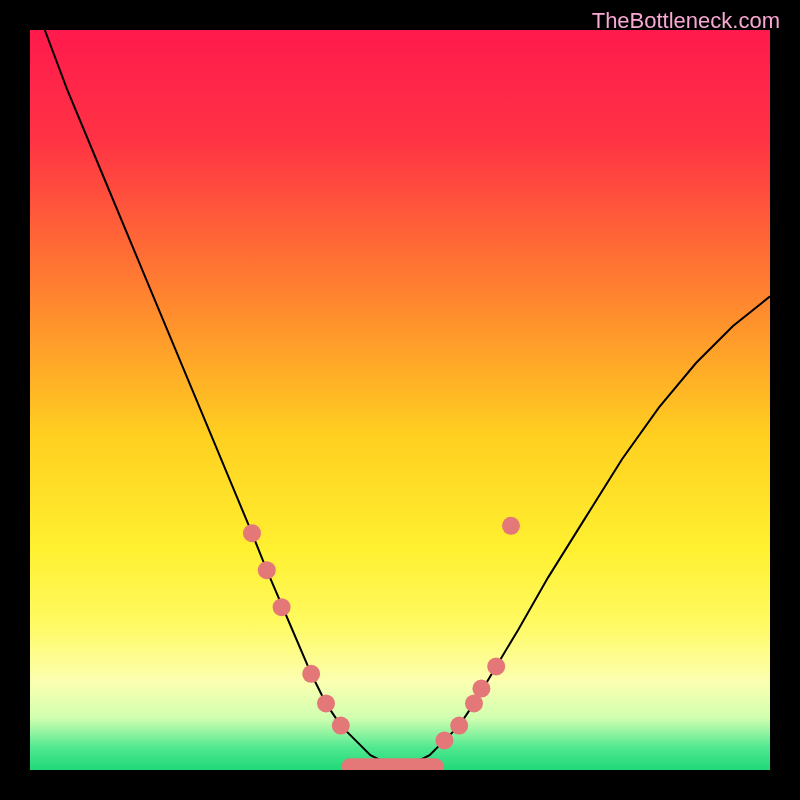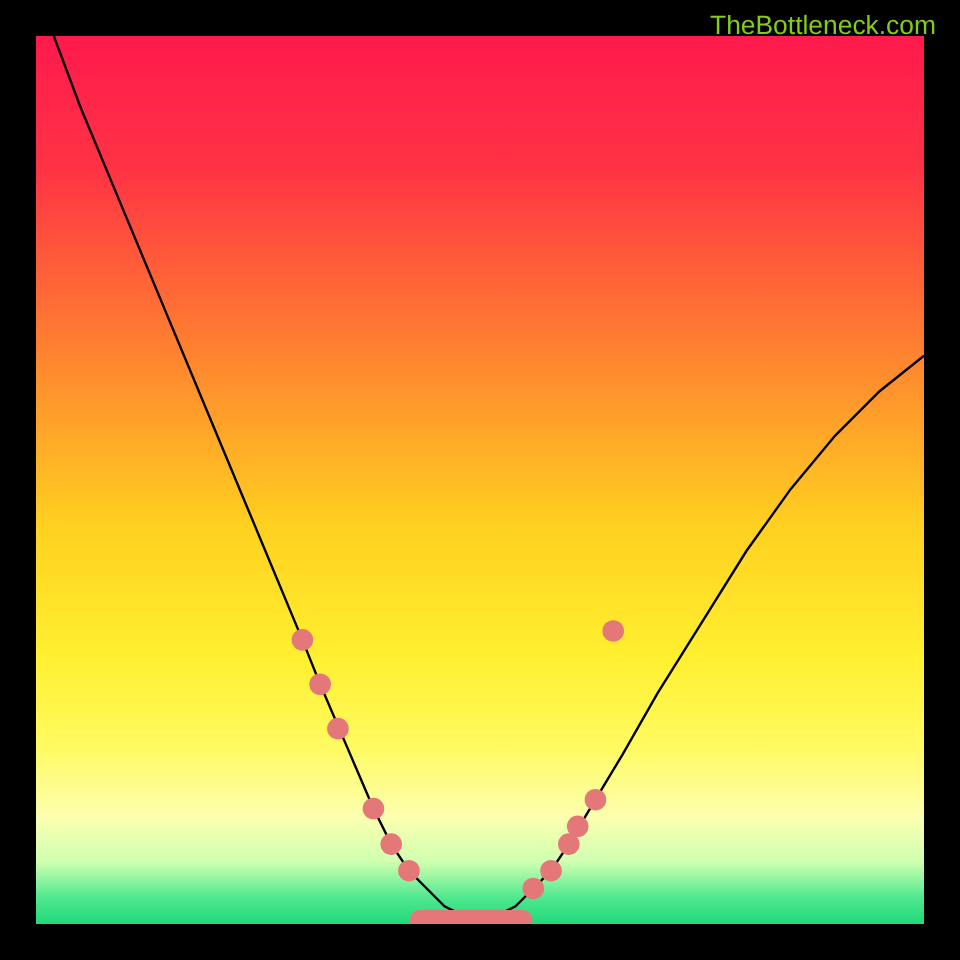--- a/index.html
+++ b/index.html
@@ -8,21 +8,21 @@
     width: 800px;
     height: 800px;
     background: #000;
     font-family: Arial, sans-serif;
     position: relative;
   }
   .watermark {
     position: absolute;
     top: 8px;
     right: 20px;
-    color: #84cc16;
+    color: #f9a8d4;
     font-size: 22px;
     font-weight: 500;
     z-index: 10;
   }
   .chart-container {
     position: absolute;
     top: 30px;
     left: 30px;
     width: 740px;
     height: 740px;

